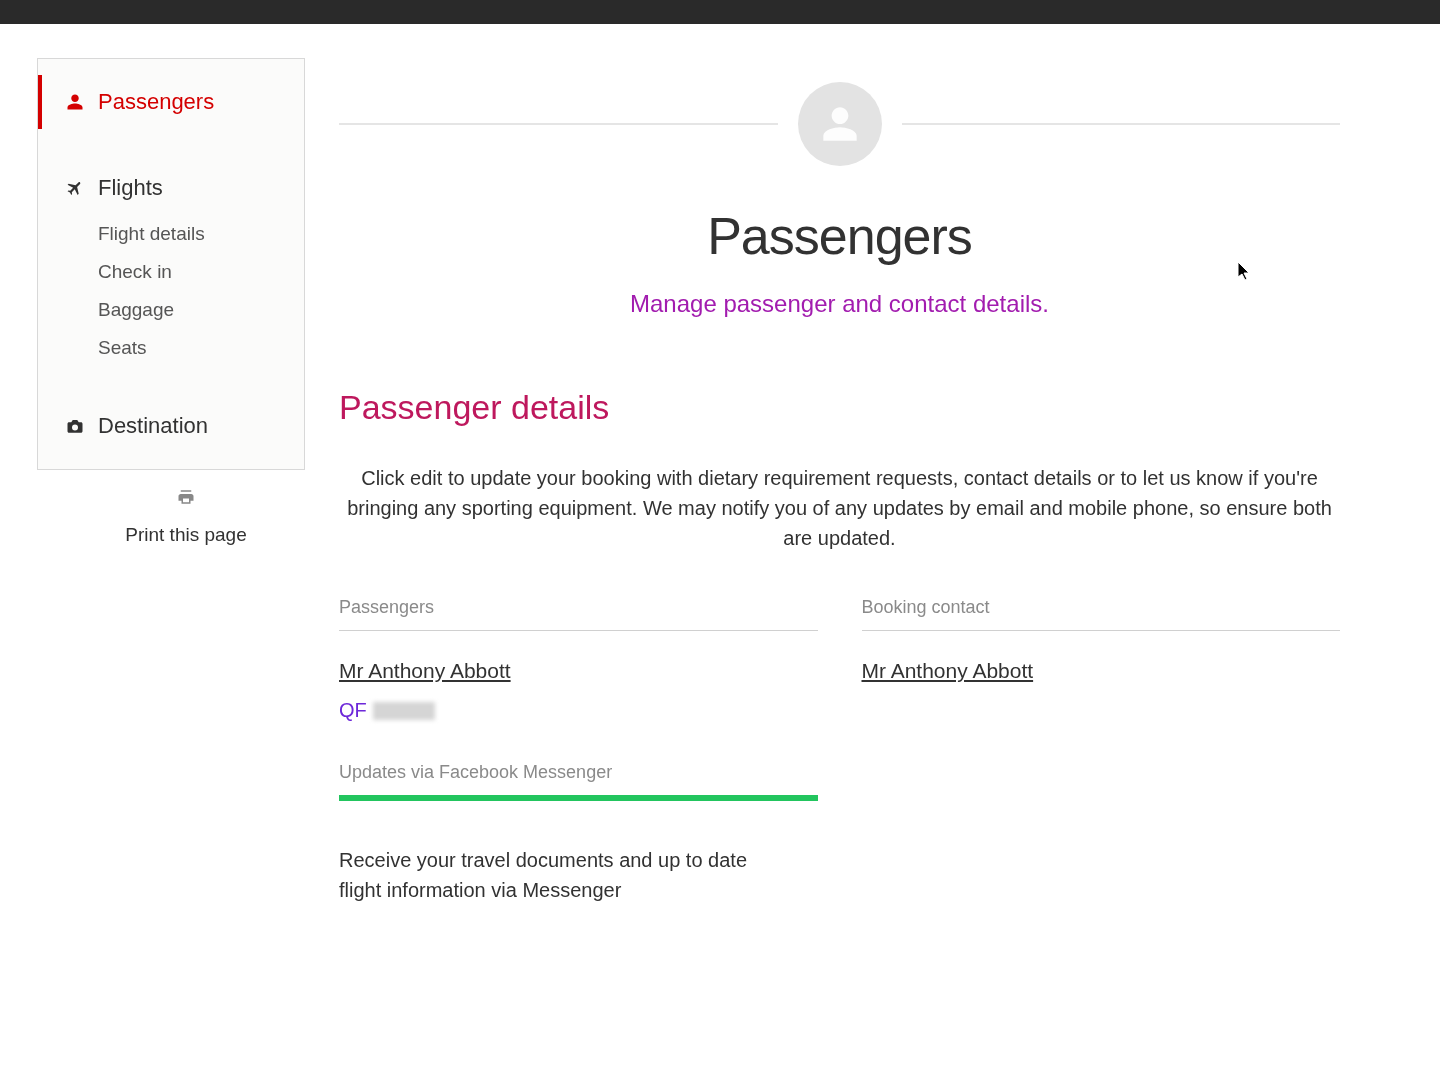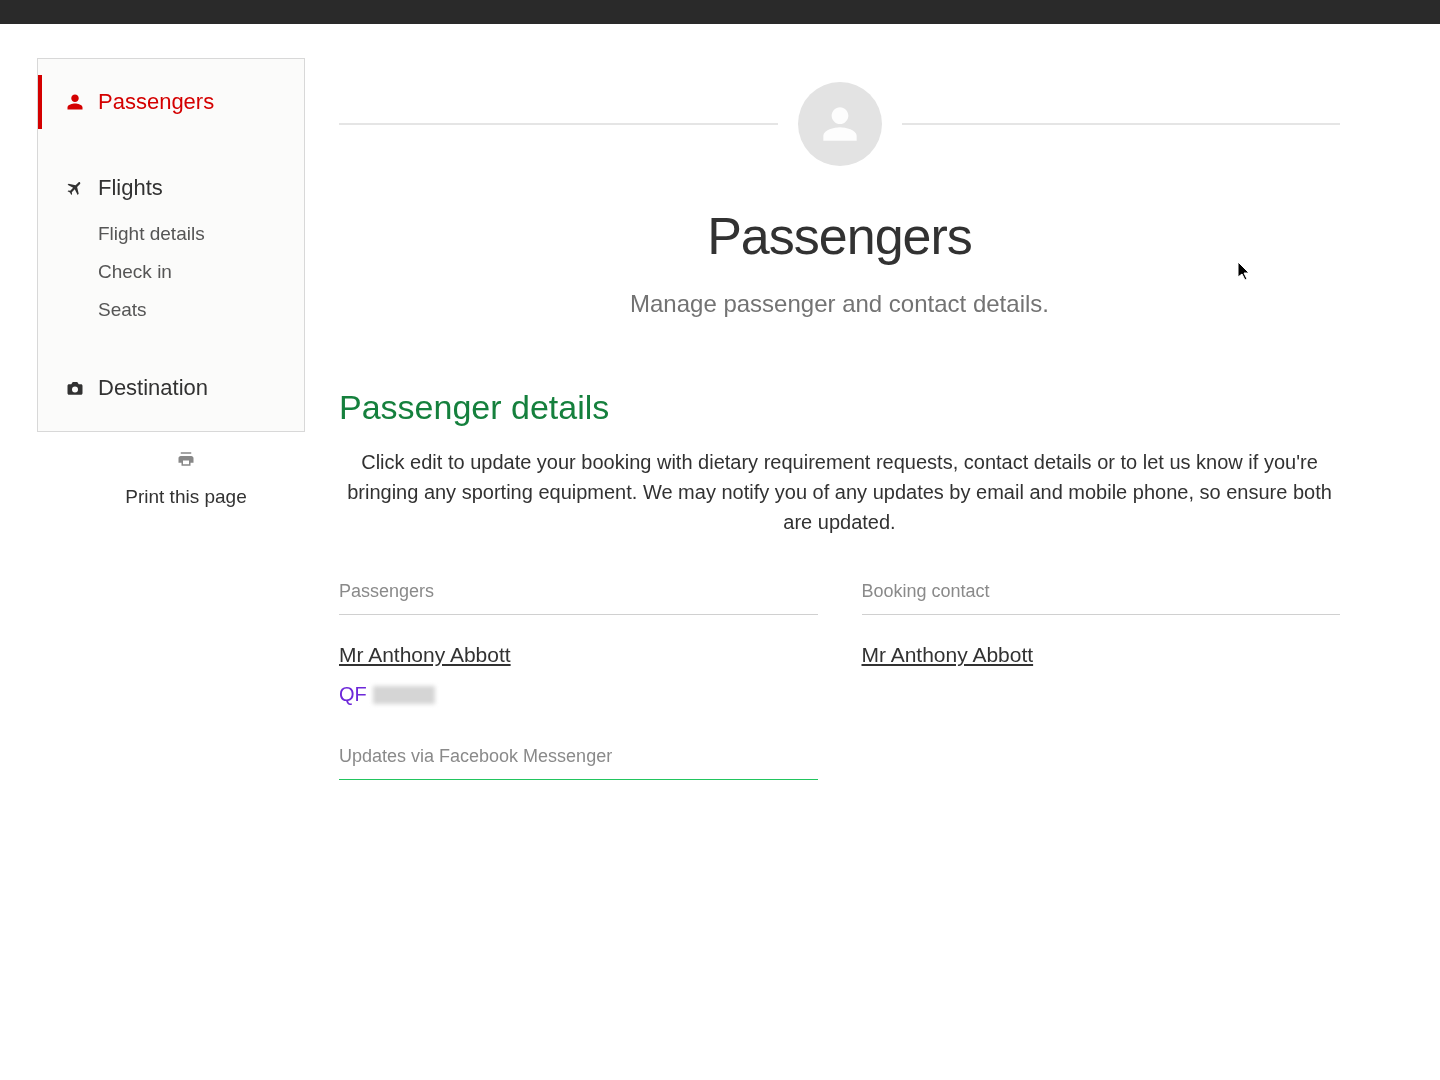--- a/index.html
+++ b/index.html
@@ -107,28 +107,28 @@
       font-size: 52px;
       font-weight: 400;
       letter-spacing: -1px;
       color: #323232;
       margin-bottom: 24px;
       font-family: "Helvetica Neue", Helvetica, Arial, sans-serif;
     }
     .page-subtitle {
       text-align: center;
       font-size: 24px;
-      color: #737373;
+      color: #a21caf;
       margin-bottom: 70px;
     }
     .section-title {
       font-size: 34px;
       font-weight: 400;
-      color: #15803d;
-      margin-bottom: 20px;
+      color: #be185d;
+      margin-bottom: 36px;
       font-family: "Helvetica Neue", Helvetica, Arial, sans-serif;
     }
     .section-desc {
       font-size: 20px;
       color: #323232;
       line-height: 1.5;
       margin-bottom: 44px;
       text-align: center;
     }
     .two-col {
@@ -162,21 +162,21 @@
       display: inline-block;
       width: 62px;
       height: 18px;
       background: #d5d5d5;
       filter: blur(2px);
     }
     .messenger-header {
       font-size: 18px;
       color: #8a8a8a;
       padding-bottom: 12px;
-      border-bottom: 1px solid #22c55e;
+      border-bottom: 6px solid #22c55e;
       margin: 40px 0 44px 0;
     }
     .messenger-desc {
       font-size: 20px;
       color: #323232;
       line-height: 1.5;
       max-width: 420px;
     }
     .cursor {
       position: fixed;
@@ -208,20 +208,21 @@
         <div class="sidebar-item sidebar-header">
           <span class="sidebar-icon">
             <svg viewBox="0 0 24 24" width="18" height="18" fill="#323232">
                 <path d="M21 16v-2l-8-5V3.5c0-.83-.67-1.5-1.5-1.5S10 2.67 10 3.5V9l-8 5v2l8-2.5V19l-2 1.5V22l3.5-1 3.5 1v-1.5L13 19v-5.5l8 2.5z" transform="rotate(45 12 12)"></path>
               </svg>
           </span>
           <span>Flights</span>
         </div>
         <div class="sidebar-subitem">Flight details</div>
         <div class="sidebar-subitem">Check in</div>
+        <div class="sidebar-subitem">Baggage</div>
         <div class="sidebar-subitem">Seats</div>
       </div>
 
       <div class="sidebar-group">
         <div class="sidebar-item sidebar-header">
           <span class="sidebar-icon">
             <svg viewBox="0 0 24 24" width="18" height="18" fill="#323232">
                 <path d="M4 7h3l2-3h6l2 3h3c1.1 0 2 .9 2 2v10c0 1.1-.9 2-2 2H4c-1.1 0-2-.9-2-2V9c0-1.1.9-2 2-2zm8 3a4 4 0 100 8 4 4 0 000-8z"></path>
               </svg>
           </span>
@@ -260,20 +261,21 @@
     <div class="two-col">
       <div class="col">
         <div class="col-header">Passengers</div>
         <div class="passenger-name">Mr Anthony Abbott</div>
         <div class="passenger-code">
           <span>QF</span>
           <span class="blur-block"></span>
         </div>
 
         <div class="messenger-header">Updates via Facebook Messenger</div>
+        <p class="messenger-desc">Receive your travel documents and up to date flight information via Messenger</p>
       </div>
 
       <div class="col">
         <div class="col-header">Booking contact</div>
         <div class="passenger-name">Mr Anthony Abbott</div>
       </div>
     </div>
   </main>
 </div>
 

